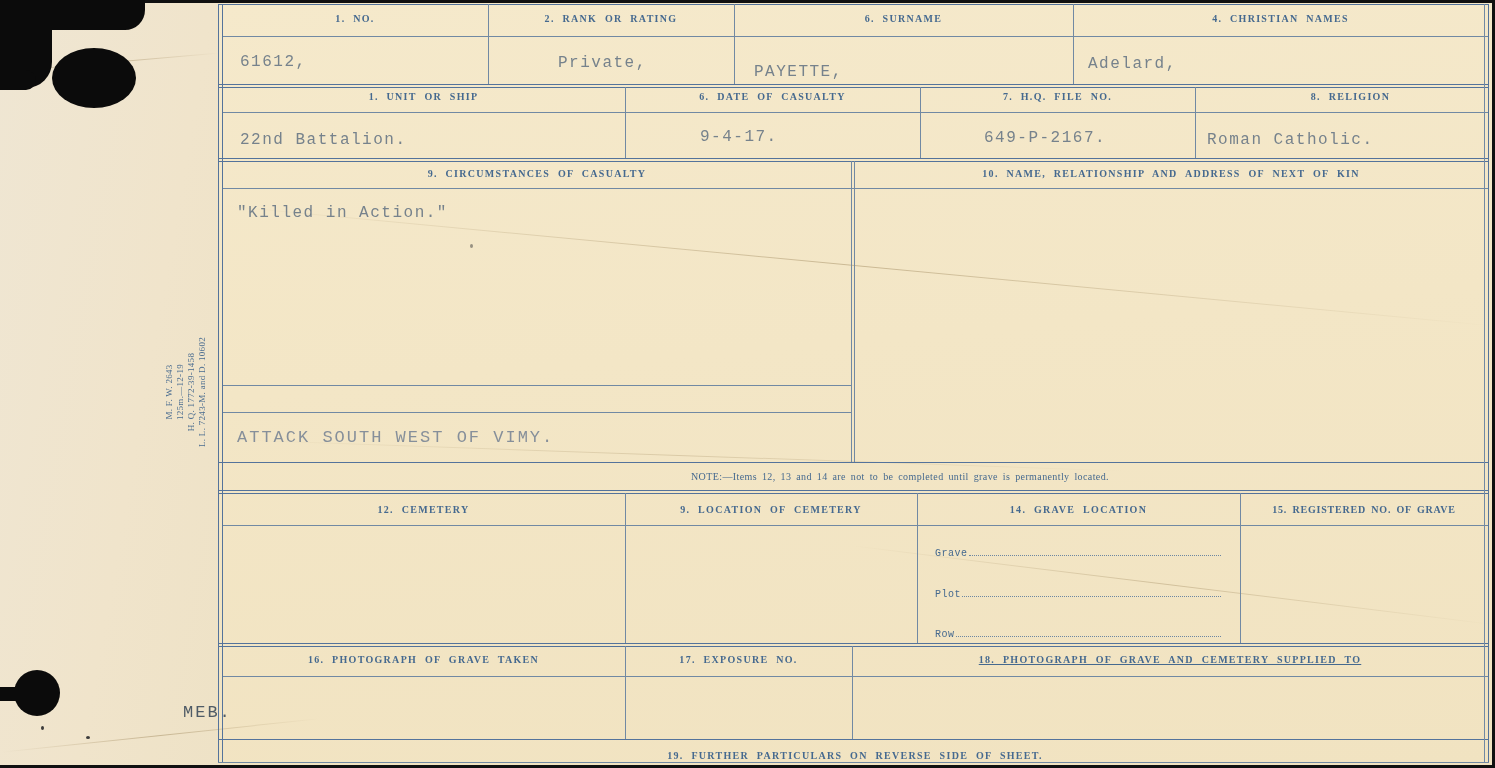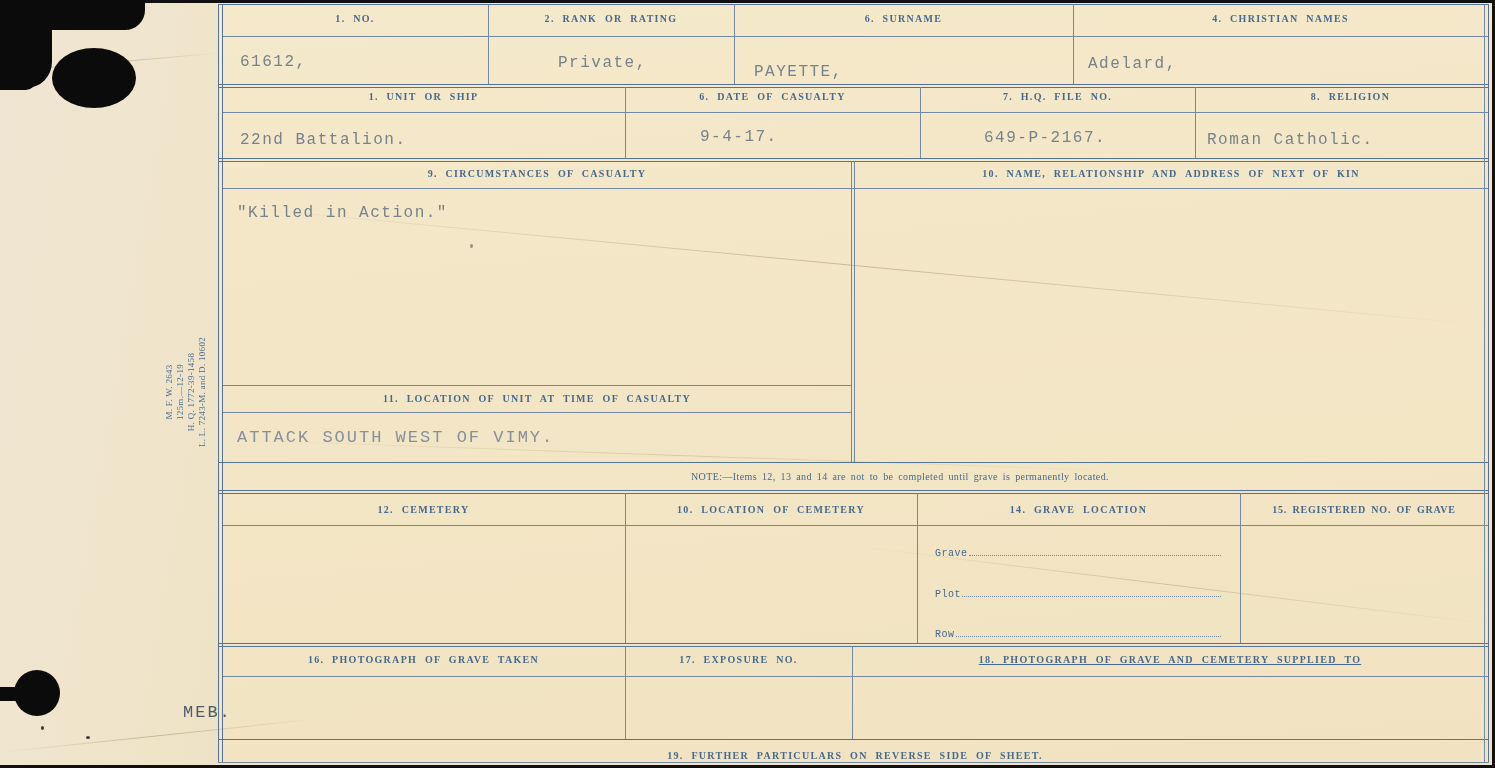--- a/index.html
+++ b/index.html
@@ -98,27 +98,26 @@
   <div class="hdr" style="left:920px;top:91px;width:275px;">7.  H.Q. FILE NO.</div>
   <div class="hdr" style="left:1195px;top:91px;width:293px;padding-left:9px;">8.  RELIGION</div>
   <div class="typed" style="left:240px;top:131px;">22nd Battalion.</div>
   <div class="typed" style="left:700px;top:128px;">9-4-17.</div>
   <div class="typed" style="left:984px;top:129px;">649-P-2167.</div>
   <div class="typed" style="left:1207px;top:131px;">Roman Catholic.</div>
 
   <div class="hdr" style="left:222px;top:168px;width:630px;">9.  CIRCUMSTANCES OF CASUALTY</div>
   <div class="hdr" style="left:854px;top:168px;width:634px;">10.  NAME, RELATIONSHIP AND ADDRESS OF NEXT OF KIN</div>
   <div class="typed" style="left:237px;top:204px;">"Killed in Action."</div>
-  <div class="hdr" style="left:222px;top:393px;width:630px;">11.  LOCATION OF UNIT AT TIME OF CASUALTY</div>
   <div class="typed" style="left:237px;top:428px;font-size:17px;letter-spacing:2px;color:#868f9a;">ATTACK SOUTH WEST OF VIMY.</div>
 
   <div class="note-text" style="left:222px;top:471px;width:1266px;padding-left:45px;">NOTE:—Items 12, 13 and 14 are not to be completed until grave is permanently located.</div>
 
   <div class="hdr" style="left:222px;top:504px;width:403px;">12.  CEMETERY</div>
-  <div class="hdr" style="left:625px;top:504px;width:292px;">10.  LOCATION OF CEMETERY</div>
+  <div class="hdr" style="left:625px;top:504px;width:292px;">9.  LOCATION OF CEMETERY</div>
   <div class="hdr" style="left:917px;top:504px;width:323px;">14.  GRAVE LOCATION</div>
   <div class="hdr" style="left:1240px;top:504px;width:248px;letter-spacing:.8px;word-spacing:2px;">15.  REGISTERED NO. OF GRAVE</div>
   <div class="grave-line" style="left:935px;top:545px;width:288px;">
     <span class="lbl">Grave</span>
       <span class="leader"></span>
   </div>
   <div class="grave-line" style="left:935px;top:586px;width:288px;">
     <span class="lbl">Plot</span>
       <span class="leader"></span>
   </div>

